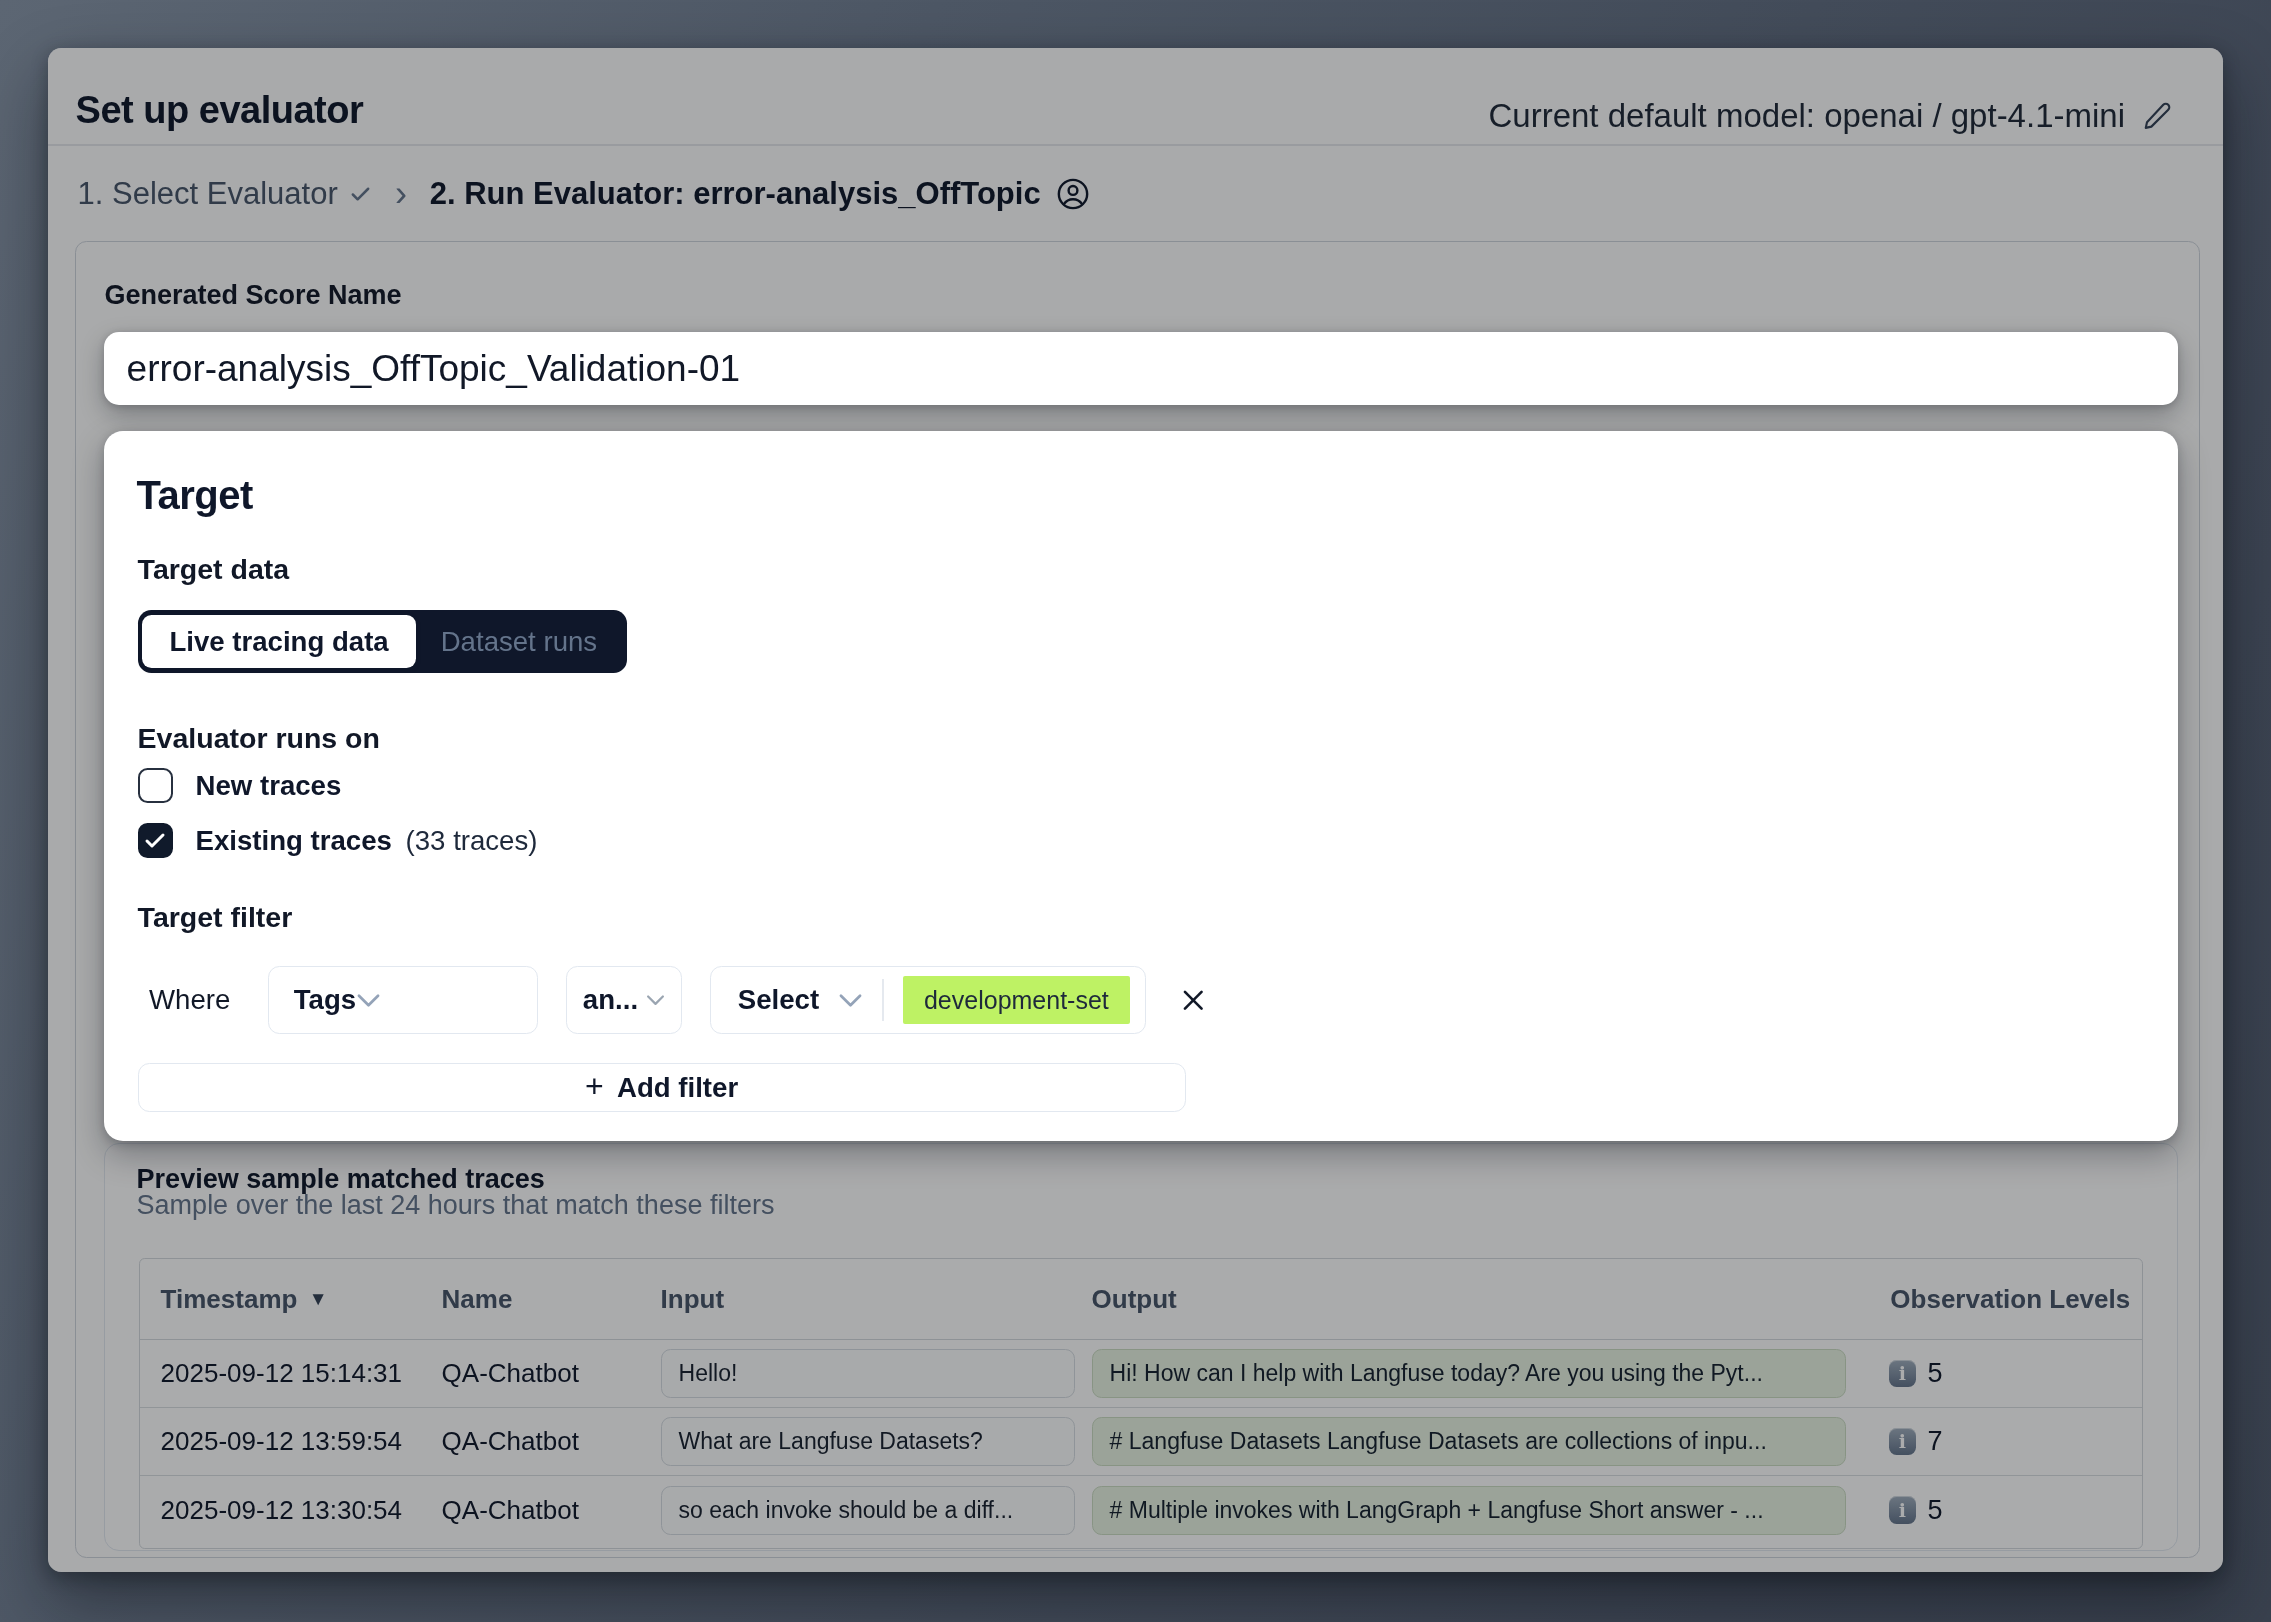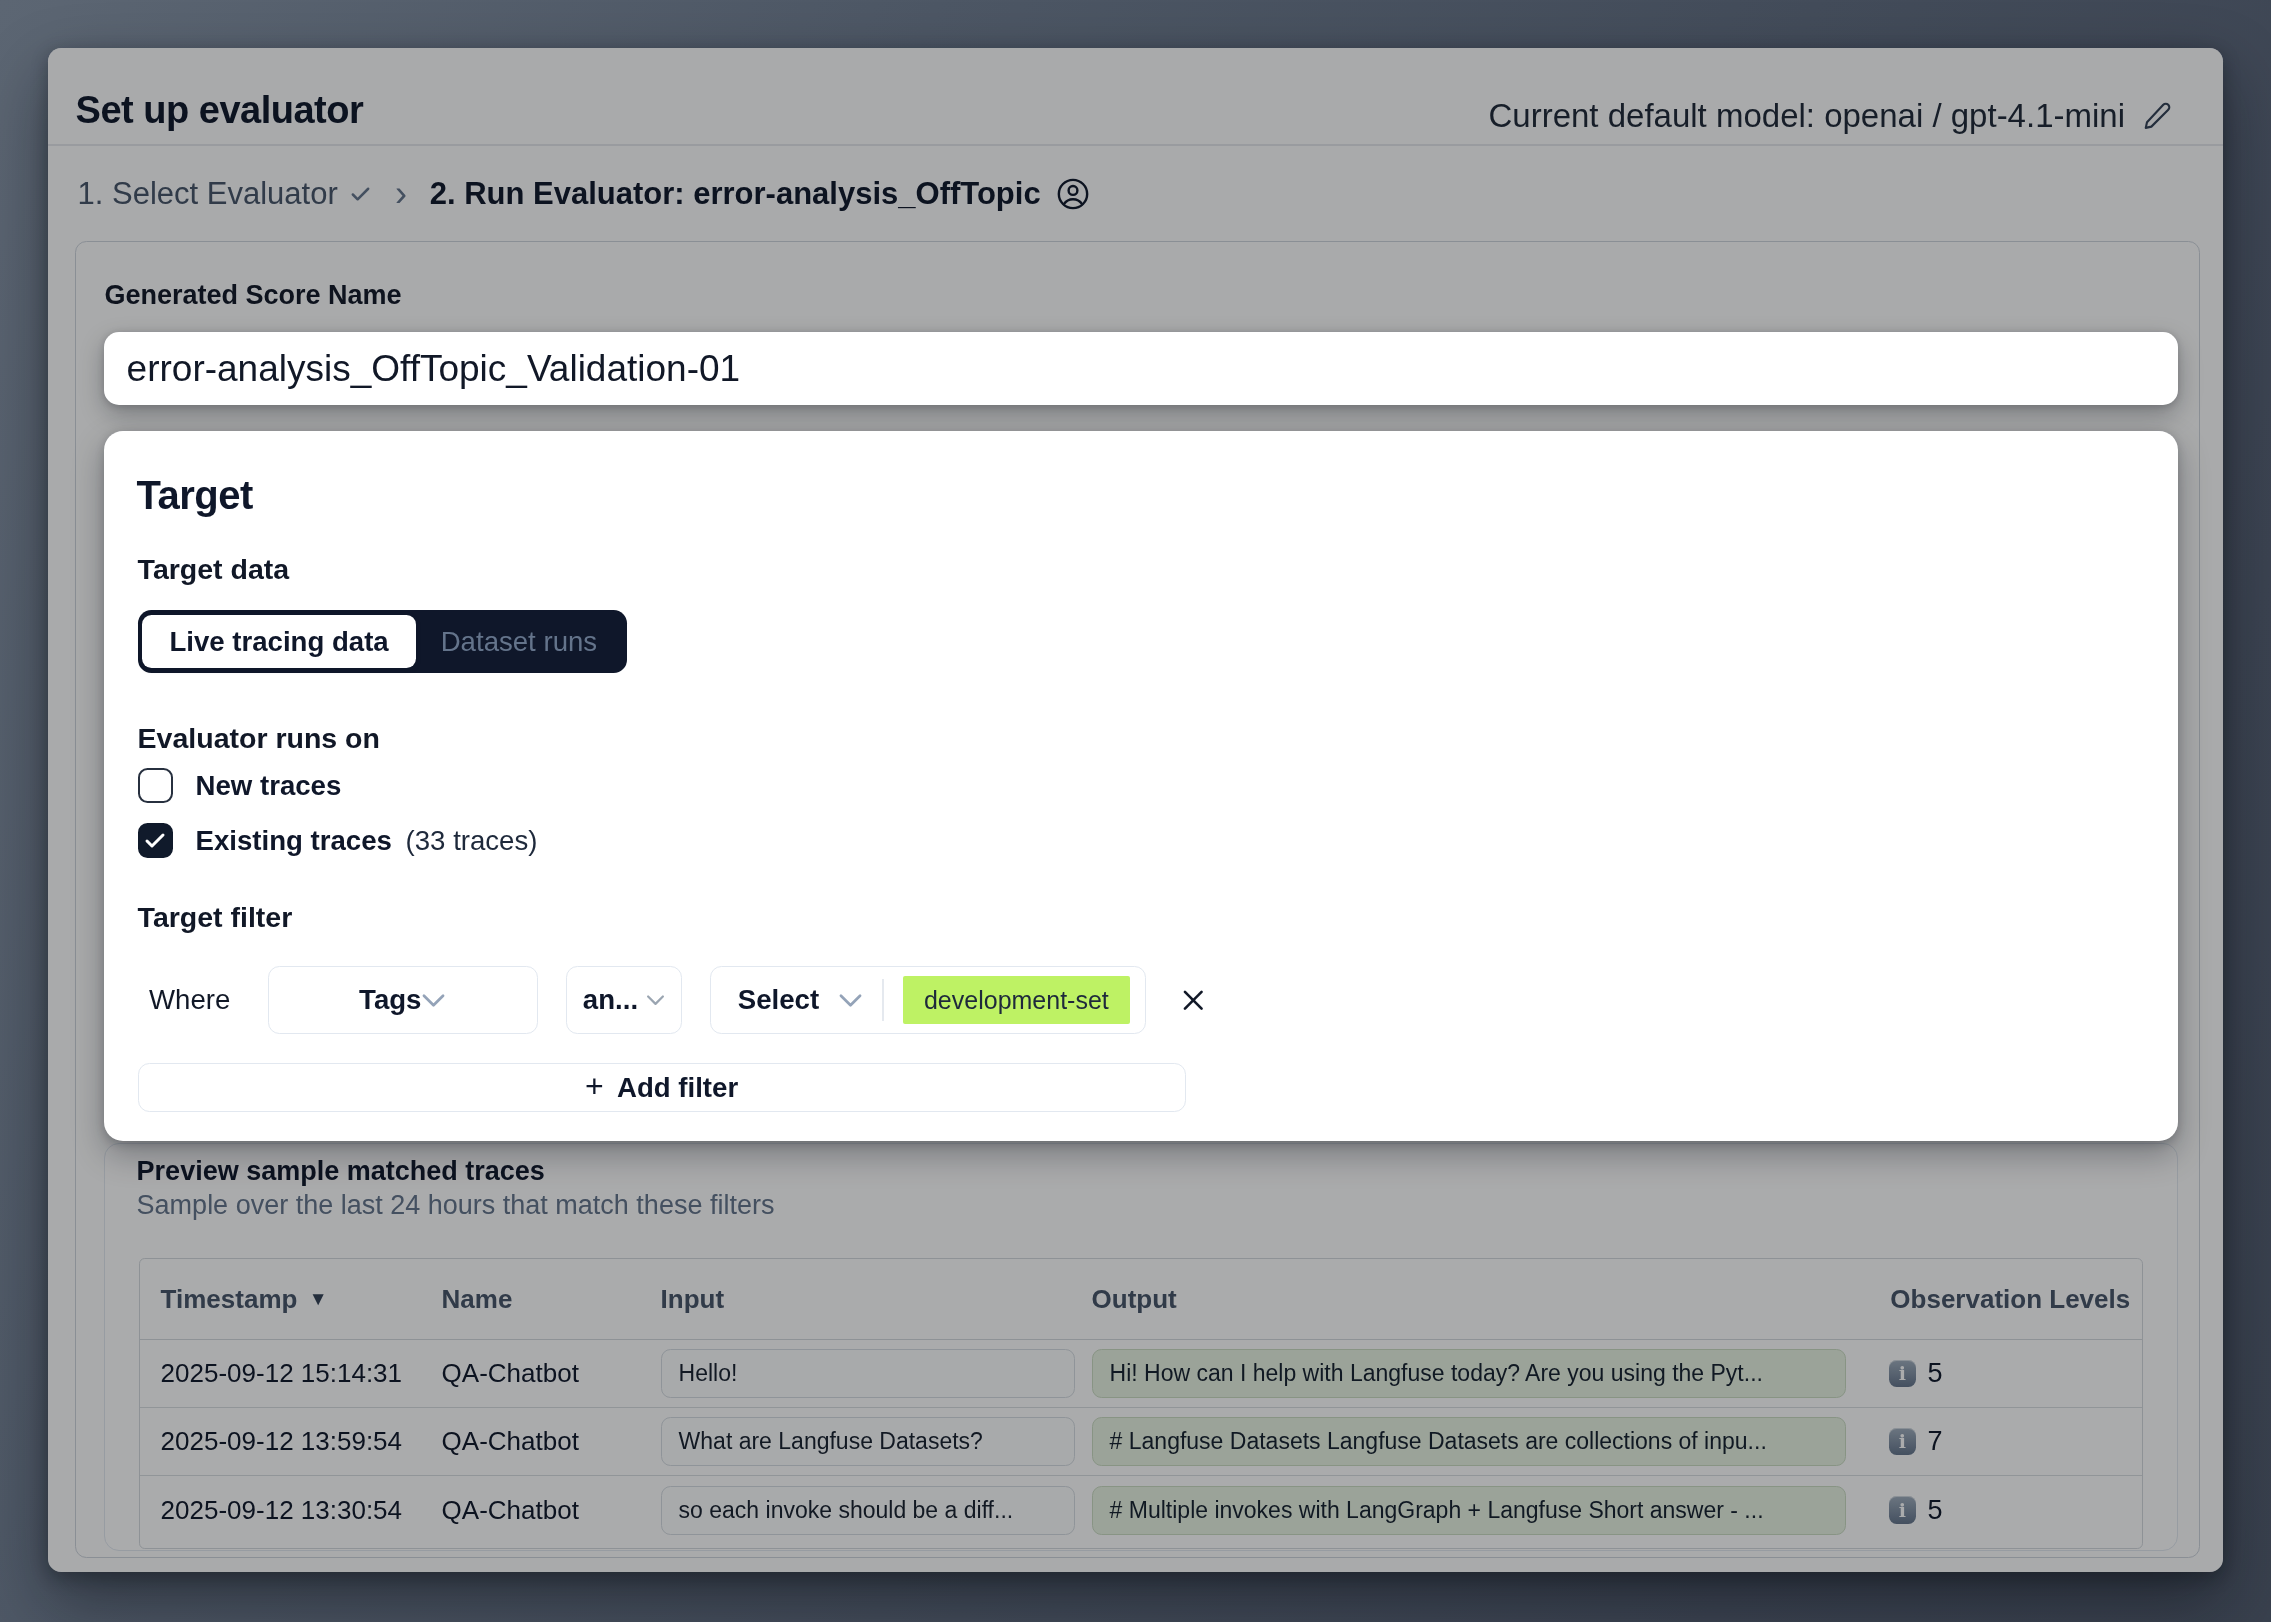--- a/index.html
+++ b/index.html
@@ -64,39 +64,39 @@
   .cb-box { width:35px; height:35px; border:2.9px solid #27303f; border-radius:9.5px; background:#fff; flex:0 0 auto; }
   .cb-box.checked { background:#101a2b; border-color:#101a2b; display:flex; align-items:center; justify-content:center; }
   .cb-label { font-size:27.6px; font-weight:600; color:#0f172a; }
   .cb-count { font-size:27.6px; font-weight:500; color:#1e293b; margin-left:9.5px; }
   .filter-row { position:absolute; left:34px; top:535px; height:68px; display:flex; align-items:center; gap:28px; }
   .where { font-size:27.6px; color:#111827; padding:0 9.5px 0 11.4px; }
   .sel {
     height:68px; border:1.9px solid #e2e8f0; border-radius:11.4px; background:#fff;
     display:flex; align-items:center; font-size:27.6px; font-weight:600; color:#0f172a;
   }
-  .sel-tags { width:270px; justify-content:center; padding:0 25px; }
+  .sel-tags { width:270px; justify-content:flex-start; padding:0 25px; }
   .sel-op { width:116px; justify-content:center; gap:7.6px; padding:0 13.3px; }
   .sel-value { padding-left:27px; }
   .v-div { width:1.9px; height:42px; background:#e5e9ef; margin:0 19px 0 19px; }
   .chip { background:#bef264; border-radius:2px; padding:9.5px 21px; font-size:25px; font-weight:400; color:#1e293b; margin-right:15px; }
   .x-btn { width:38px; height:38px; display:flex; align-items:center; justify-content:center; cursor:pointer; }
   .add-filter {
     position:absolute; left:34px; top:632px; width:1048px; height:49px;
     border:1.9px solid #e2e8f0; border-radius:11.4px; background:#fff;
     display:flex; align-items:center; justify-content:center; gap:13.3px;
     font-size:27.6px; font-weight:600; color:#0f172a;
   }
   .plus { font-size:32px; font-weight:400; line-height:1; margin-top:-2.9px; }
   
   .preview-card {
     position:absolute; left:27.6px; top:901px; width:2074px; height:408px;
     background:#fff; border:1.9px solid #e2e8f0; border-radius:15px;
   }
-  .p-title { position:absolute; left:32px; top:12px; font-size:27px; font-weight:700; color:#0f172a; }
+  .p-title { position:absolute; left:32px; top:20px; font-size:27px; font-weight:700; color:#0f172a; }
   .p-sub { position:absolute; left:32px; top:46px; font-size:27px; font-weight:400; color:#64748b; }
   .p-table {
     position:absolute; left:34px; top:114px; width:2004px; height:291px;
     border:1.9px solid #d4d9de; border-radius:5.7px;
   }
   .thead { display:grid; grid-template-columns:302px 219px 431px 770px 1fr; height:81px; align-items:center; border-bottom:1.9px solid #d4d9de; }
   .th { font-size:26px; font-weight:600; color:#475569; }
   .th-ts { padding-left:21px; display:flex; align-items:center; gap:11.4px; }
   .th-obs { text-align:right; padding-right:11.4px; }
   .sort-tri { font-size:19px; color:#334155; }

